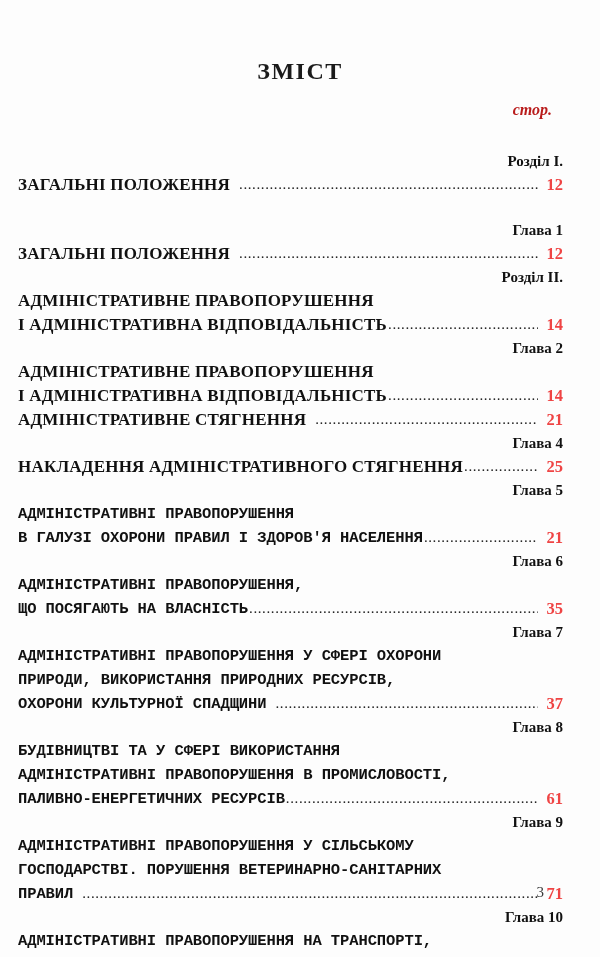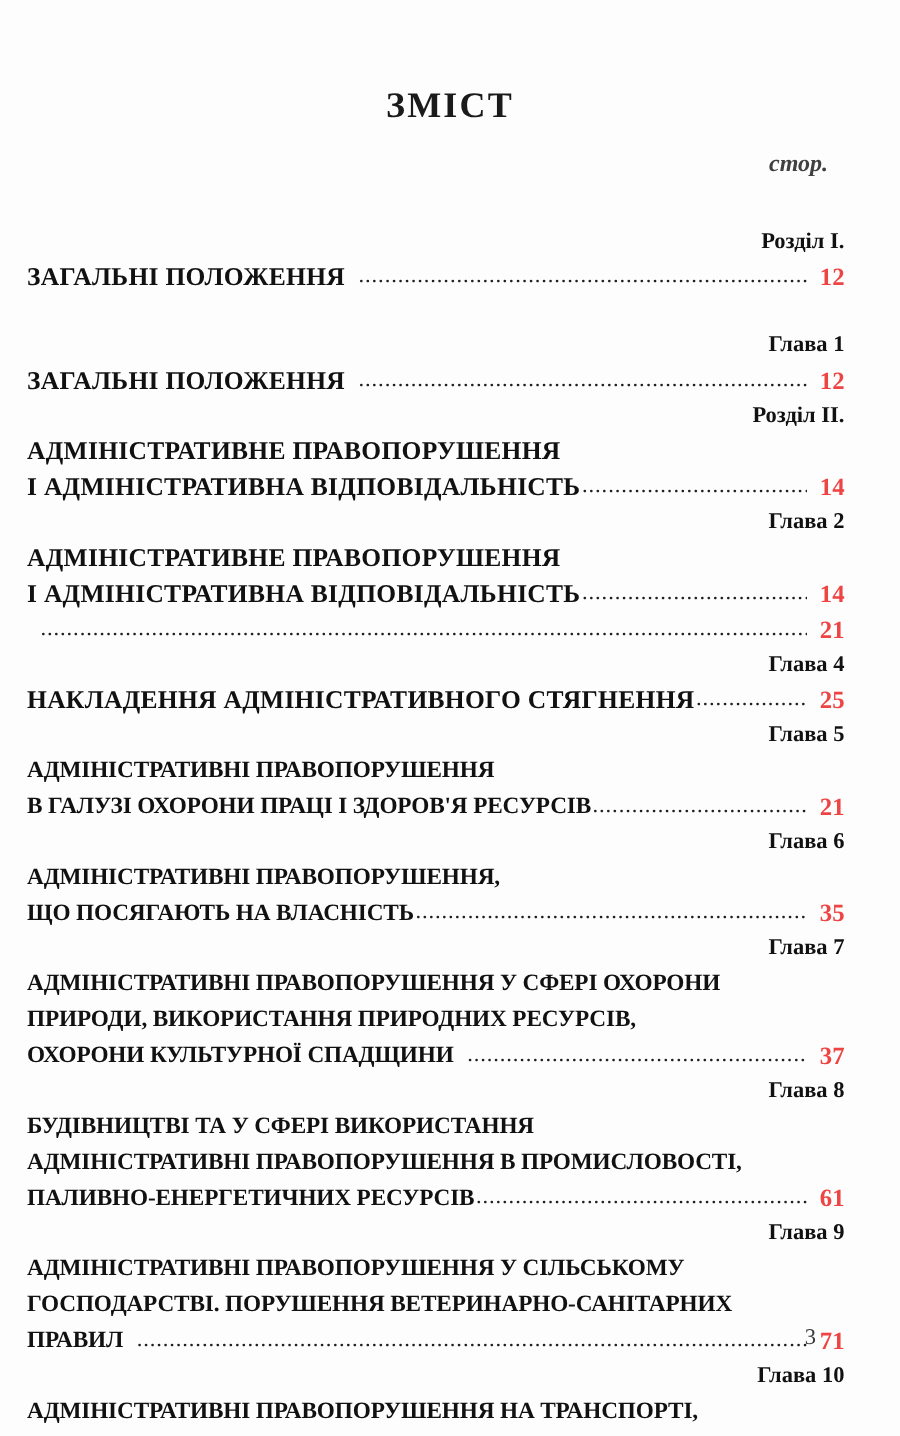--- a/index.html
+++ b/index.html
@@ -39,21 +39,21 @@
 
   
   .pages-label {
     position: absolute;
     right: 48px;
     top: 101px;
     font-family: "Liberation Serif", serif;
     font-weight: bold;
     font-style: italic;
     font-size: 16px;
-    color: #404040;
+    color: #b91c1c;
   }
 
   
   .toc {
     position: absolute;
     left: 18px;
     top: 150px;
     width: 545px;
   }
 
@@ -94,21 +94,21 @@
   }
 
   
   .serif .title-text {
     font-family: "Liberation Serif", serif;
     font-size: 17px;
     letter-spacing: 0.2px;
   }
   
   .sans .title-text {
-    font-family: Liberation Serif, serif;
+    font-family: Liberation Mono, monospace;
     font-size: 15.5px;
     letter-spacing: -0.1px;
   }
 
   .leader {
     flex: 1 1 auto;
     overflow: hidden;
     white-space: nowrap;
     margin: 0 3px 0 4px;
     font-family: "Liberation Serif", serif;
@@ -196,39 +196,40 @@
           <span class="title-text">АДМІНІСТРАТИВНЕ ПРАВОПОРУШЕННЯ</span>
         </div>
         <div class="title-line">
           <span class="title-text">І АДМІНІСТРАТИВНА ВІДПОВІДАЛЬНІСТЬ</span>
           <span class="leader tight"></span>
           <span class="pagenum">14</span>
         </div>
       </div>
       <div class="entry serif">
         <div class="title-line">
+          <span class="title-text">АДМІНІСТРАТИВНЕ СТЯГНЕННЯ</span>
           <span class="leader pad-left"></span>
           <span class="pagenum">21</span>
         </div>
       </div>
       <div class="entry serif">
         <div class="label">Глава 4</div>
         <div class="title-line">
           <span class="title-text">НАКЛАДЕННЯ АДМІНІСТРАТИВНОГО СТЯГНЕННЯ</span>
           <span class="leader tight"></span>
           <span class="pagenum">25</span>
         </div>
       </div>
       <div class="entry sans">
         <div class="label indent">Глава 5</div>
         <div class="title-line cont">
           <span class="title-text">АДМІНІСТРАТИВНІ ПРАВОПОРУШЕННЯ</span>
         </div>
         <div class="title-line">
-          <span class="title-text">В ГАЛУЗІ ОХОРОНИ ПРАЦІ І ЗДОРОВ'Я РЕСУРСІВ</span>
+          <span class="title-text">В ГАЛУЗІ ОХОРОНИ ПРАВИЛ І ЗДОРОВ'Я НАСЕЛЕННЯ</span>
           <span class="leader tight"></span>
           <span class="pagenum">21</span>
         </div>
       </div>
       <div class="entry sans">
         <div class="label">Глава 6</div>
         <div class="title-line cont">
           <span class="title-text">АДМІНІСТРАТИВНІ ПРАВОПОРУШЕННЯ,</span>
         </div>
         <div class="title-line">

